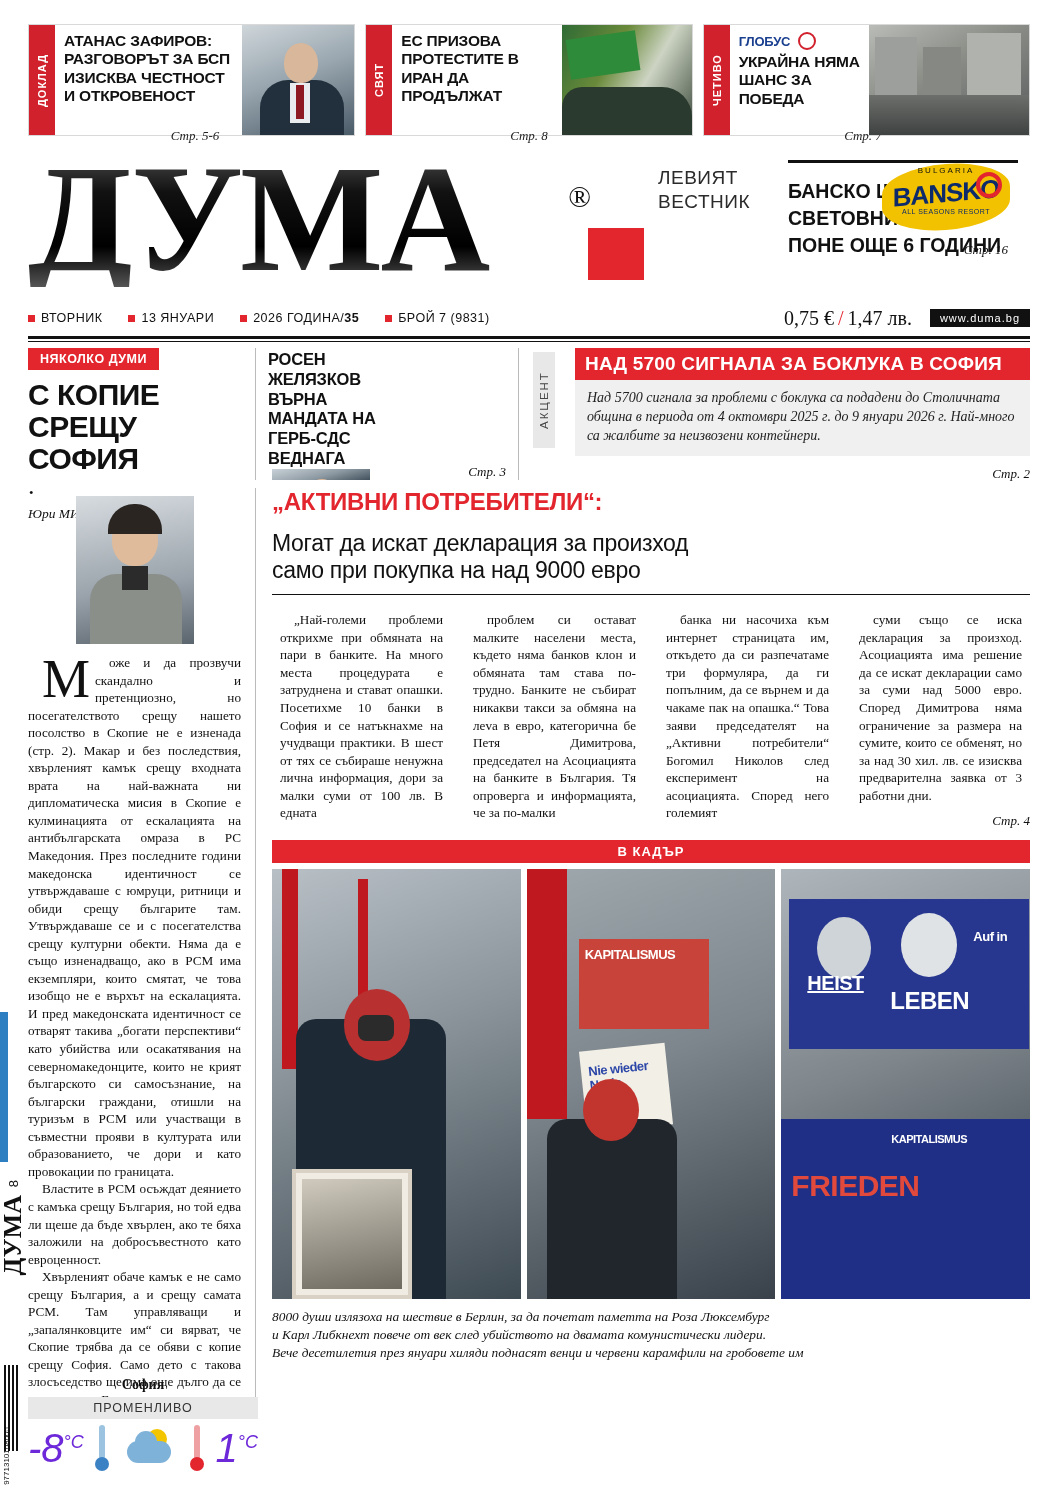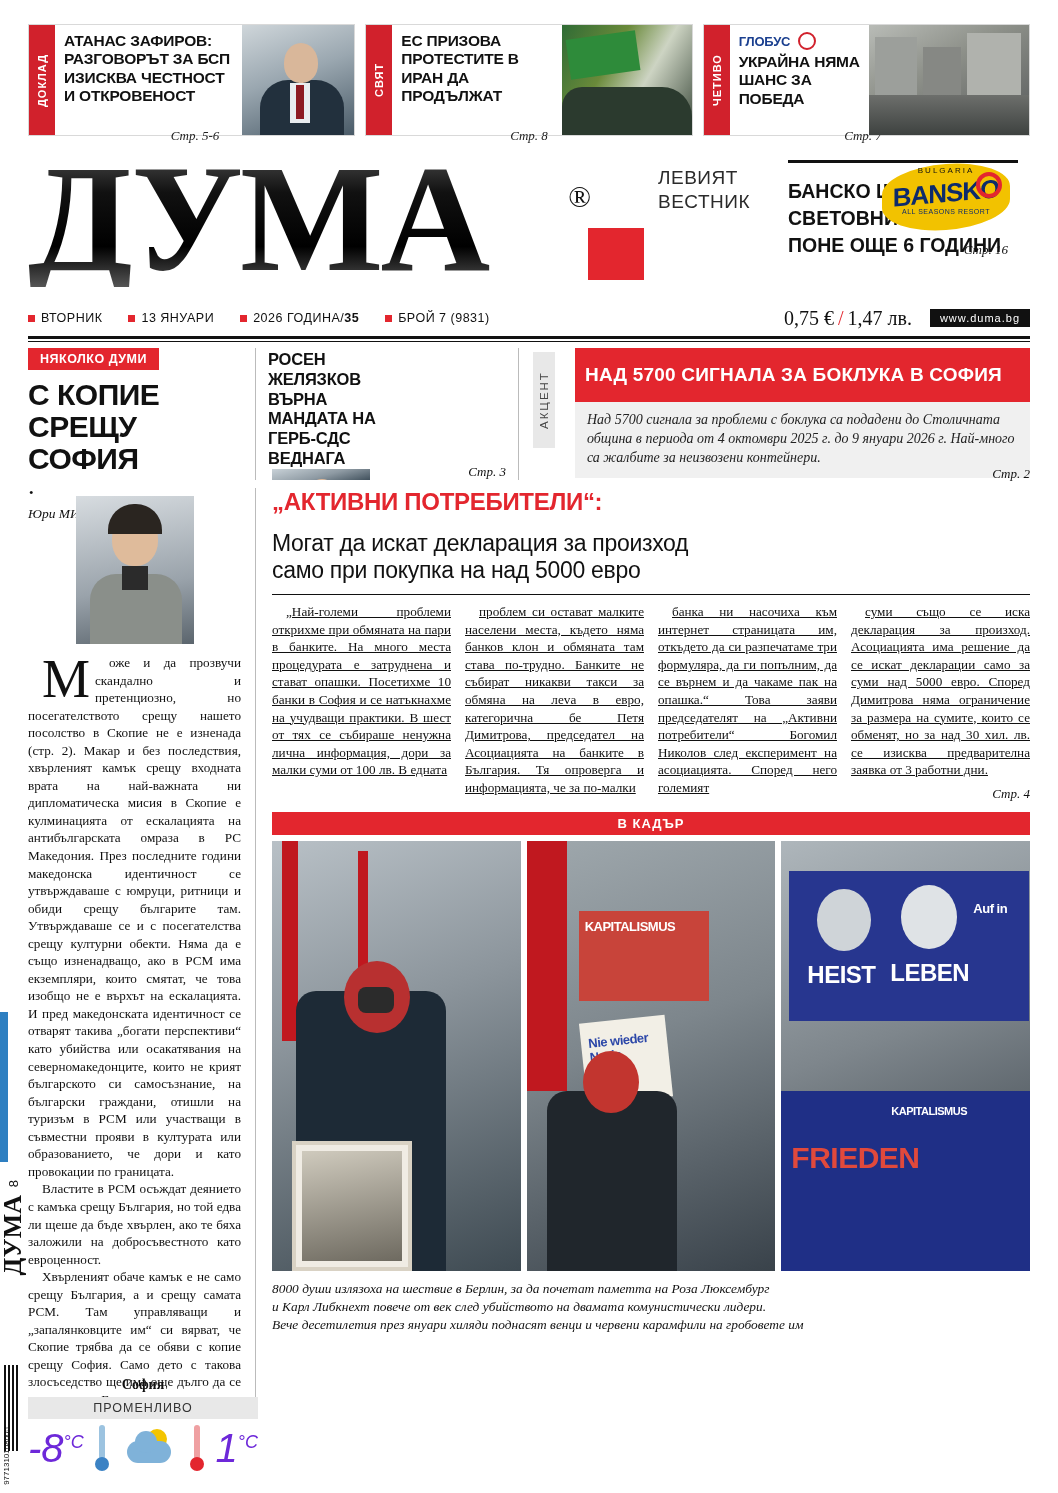--- a/index.html
+++ b/index.html
@@ -153,21 +153,21 @@
   .band2-col3 { flex:1; border-left:1px solid #bbb; padding-left:12px; position:relative; }
   .aktsent-tag {
     position:absolute; left:14px; top:4px; width:22px; height:96px;
     background:#e8e8e8; color:#444; writing-mode:vertical-rl; transform:rotate(180deg);
     display:flex; align-items:center; justify-content:center;
     font-family:"Liberation Sans", sans-serif; font-size:11.5px; letter-spacing:2px;
   }
   .aktsent-box { margin-left:44px; }
   .aktsent-head {
     background:#e3262e; color:#fff; font-family:"Liberation Sans", sans-serif;
-    font-weight:bold; font-size:19px; padding:16px 10px; letter-spacing:0.2px;
+    font-weight:bold; font-size:19px; padding:5px 10px; letter-spacing:0.2px;
   }
   .aktsent-body {
     background:#f0f0f0; font-style:italic; font-size:14px; line-height:1.35;
     padding:9px 12px 10px; color:#222;
   }
   .page2 { position:absolute; right:0; bottom:-2px; font-style:italic; font-size:13px; }
 
   
   .main-wrap { display:flex; margin-top:8px; }
   .left-col { width:228px; padding-right:14px; border-right:1px solid #bbb; }
@@ -182,21 +182,21 @@
     font-size:60px; line-height:0.99; letter-spacing:-2px; color:#111;
   }
   .subhead {
     font-family:"Liberation Sans", sans-serif; font-size:23px; line-height:1.18;
     margin-top:14px; color:#111; letter-spacing:-0.3px;
   }
   .hr-after-head { height:1px; background:#111; margin:10px 0 8px; }
 
   .cols3 { display:flex; gap:14px; font-size:13.2px; line-height:1.33; text-align:justify; }
   .cols3 > div { flex:1; }
-  .cols3 p { margin:0; text-indent:14px;text-decoration:underline; }
+  .cols3 p { margin:8px; text-indent:14px; }
   .page4 { text-align:right; font-style:italic; margin-top:6px; font-size:13px; }
 
   
   .edit-photo {
     width:118px; height:148px; margin:8px auto 10px; display:block;
     background:linear-gradient(170deg,#d7dce0,#9aa3ab 60%,#5b656d);
     position:relative; overflow:hidden;
   }
   .ep-head { position:absolute; left:36px; top:16px; width:46px; height:54px; border-radius:50% 50% 46% 46%; background:#dfbb9b; }
   .ep-hair { position:absolute; left:32px; top:8px; width:54px; height:30px; border-radius:26px 26px 0 0; background:#2a2520; }
@@ -418,21 +418,21 @@
         <p><span class="dropcap">М</span><span>оже и да прозвучи скандално и претенциозно, но посегателството срещу нашето посолство в Скопие не е изненада (стр. 2). Макар и без последствия, хвърленият камък срещу входната врата на най-важната ни дипломатическа мисия в Скопие е кулминацията от ескалацията на антибългарската омраза в РС Македония. През последните години македонска идентичност се утвърждаваше с юмруци, ритници и обиди срещу българите там. Утвърждаваше се и с посегателства срещу културни обекти. Няма да е също изненадващо, ако в РСМ има екземпляри, които смятат, че това изобщо не е върхът на ескалацията. И пред македонската идентичност се отварят такива „богати перспективи“ като убийства или осакатявания на северномакедонците, които не крият българското си самосъзнание, на български граждани, отишли на туризъм в РСМ или участващи в съвместни прояви в културата или образованието, че дори и като провокации по границата.</span></p>
         <p>Властите в РСМ осъждат деянието с камъка срещу България, но той едва ли щеше да бъде хвърлен, ако те бяха заложили на добросъвестното като евроценност.</p>
         <p>Хвърленият обаче камък е не само срещу България, а и срещу самата РСМ. Там управляващи и „запалянковците им“ си вярват, че Скопие трябва да се обяви с копие срещу София. Само дето с такова злосъседство ще има още дълго да се въздишат по Европа.</p>
       </div>
     </div>
 
     <div class="right-col">
       <div class="kicker-main">„АКТИВНИ ПОТРЕБИТЕЛИ“:</div>
       <div class="subhead">
         <div>Могат да искат декларация за произход</div>
-        <div>само при покупка на над 5000 евро</div>
+        <div>само при покупка на над 9000 евро</div>
       </div>
       <div class="hr-after-head"></div>
 
       <div class="cols3">
         <div>
             <p>„Най-големи проблеми открихме при обмяната на пари в банките. На много места процедурата е затруднена и стават опашки. Посетихме 10 банки в София и се натъкнахме на учудващи практики. В шест от тях се събираше ненужна лична информация, дори за малки суми от 100 лв. В едната</p>
           </div>
         <div>
             <p>проблем си остават малките населени места, където няма банков клон и обмяната там става по-трудно.
 Банките не събират никакви такси за обмяна на леva в евро, категорична бе Петя Димитрова, председател на Асоциацията на банките в България. Тя опроверга и информацията, че за по-малки</p>
@@ -468,21 +468,21 @@
           <div class="placard" style="left:56px;top:178px;width:86px;height:82px;transform:rotate(-6deg);"></div>
           <div class="banner-txt" style="left:62px;top:192px;font-size:13px;color:#2c47a8;transform:rotate(-6deg);width:76px;line-height:1.1;">Nie wieder Nazis</div>
           <div class="body-shape" style="left:20px;top:250px;width:130px;height:180px;background:#20262c;"></div>
           <div class="head-shape" style="left:56px;top:210px;width:56px;height:62px;background:#c2352f;"></div>
         </div>
 
         <div class="photo p3">
           <div class="banner-blue" style="left:8px;top:30px;width:240px;height:150px;"></div>
           <div class="head-shape" style="left:36px;top:48px;width:54px;height:62px;background:#cfd4d8;"></div>
           <div class="head-shape" style="left:120px;top:44px;width:56px;height:64px;background:#dfe3e6;"></div>
-          <div class="banner-txt" style="left:26px;top:120px;font-size:24px;color:#fff;">HEIST</div>
+          <div class="banner-txt" style="left:26px;top:103px;font-size:20px;color:#fff;text-decoration:underline;">HEIST</div>
           <div class="banner-txt" style="left:109px;top:118px;font-size:24px;color:#fff;">LEBEN</div>
           <div class="banner-txt" style="left:192px;top:60px;font-size:13px;color:#fff;">Auf in</div>
           <div class="banner-blue" style="left:0;top:250px;width:280px;height:180px;background:#1f2f86;"></div>
           <div class="banner-txt" style="left:10px;top:300px;font-size:30px;color:#e0493c;">FRIEDEN</div>
           <div class="banner-txt" style="left:110px;top:264px;font-size:11px;color:#fff;">KAPITALISMUS</div>
         </div>
       </div>
 
       <div class="caption">
         <div>8000 души излязоха на шествие в Берлин, за да почетат паметта на Роза Люксембург</div>

